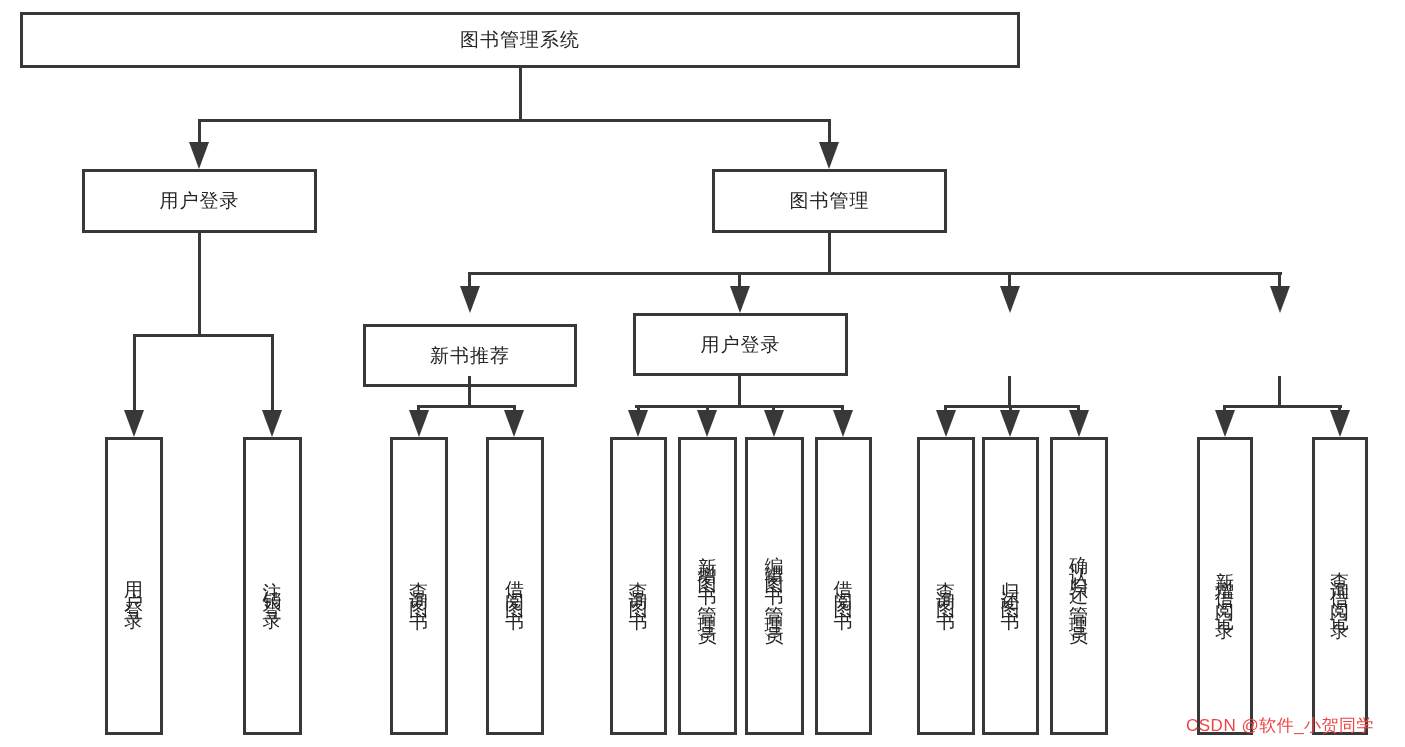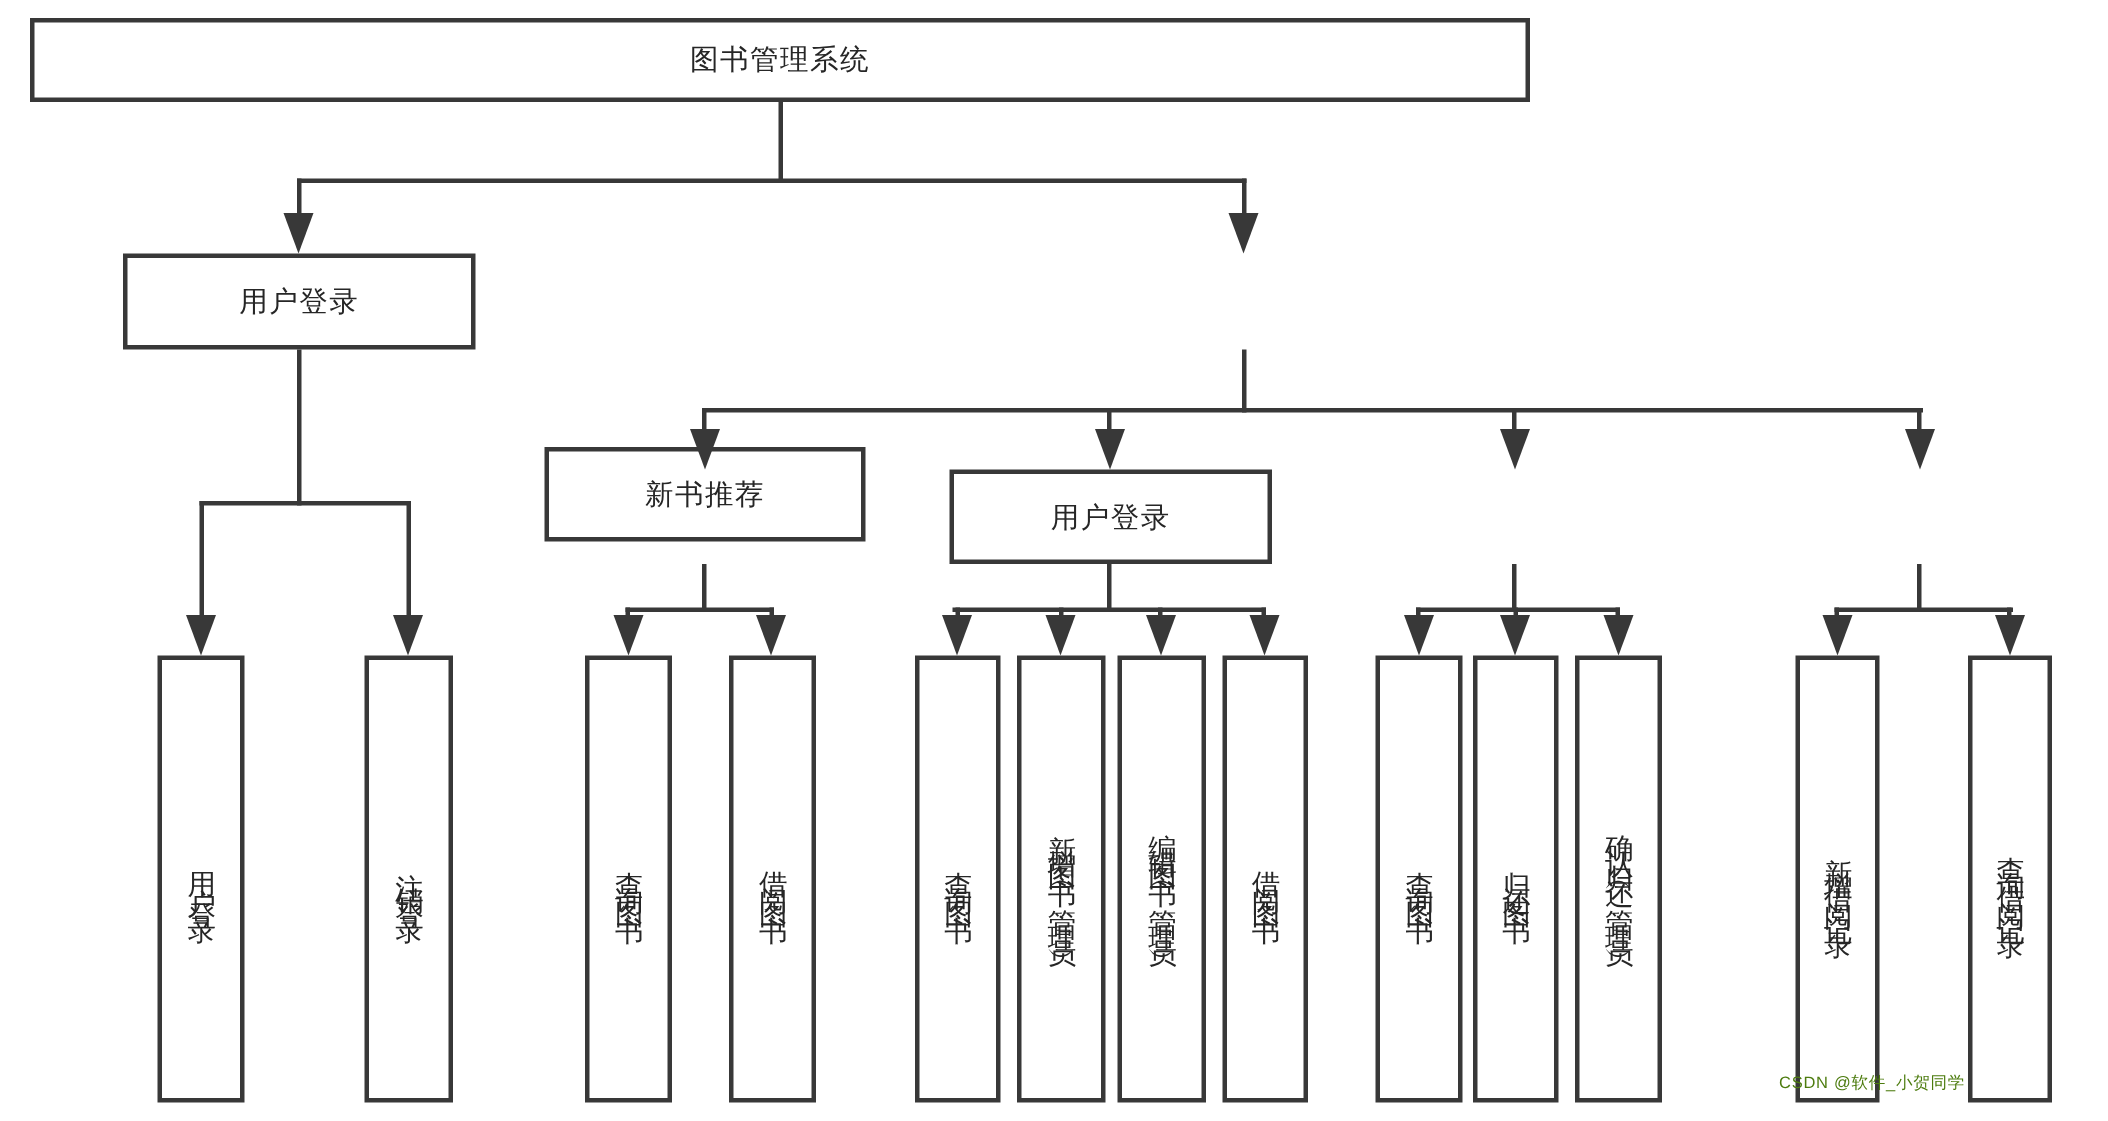--- a/index.html
+++ b/index.html
@@ -42,41 +42,44 @@
     position:absolute;
     display:block;
     width:0;height:0;
     border-left:10px solid transparent;
     border-right:10px solid transparent;
     border-top:27px solid var(--line);
   }
   .watermark{
     position:absolute;
     left:1186px;top:714px;
-    font-size:11px;
-    color:#4d7c0f;
+    font-size:17px;
+    color:#ef4444;
     letter-spacing:0.5px;
     white-space:nowrap;
     z-index:5;
   }
 </style>
 </head>
 <body>
 
 <div class="stage">
 
   <div class="box h" style="left:20px;top:12px;width:1000px;height:56px">
     <span>图书管理系统</span>
   </div>
 
   <div class="box h" style="left:82px;top:169px;width:235px;height:64px">
     <span>用户登录</span>
   </div>
+  <div class="box h" style="left:712px;top:169px;width:235px;height:64px">
+    <span>图书管理</span>
+  </div>
 
-  <div class="box h" style="left:363px;top:298px;width:214px;height:63px">
+  <div class="box h" style="left:363px;top:324px;width:214px;height:63px">
     <span>新书推荐</span>
   </div>
   <div class="box h" style="left:633px;top:313px;width:215px;height:63px">
     <span>用户登录</span>
   </div>
 
   <div class="box v" style="left:105px;top:437px;width:58px;height:298px">
     <span>用户登录</span>
   </div>
   <div class="box v" style="left:243px;top:437px;width:59px;height:298px">

